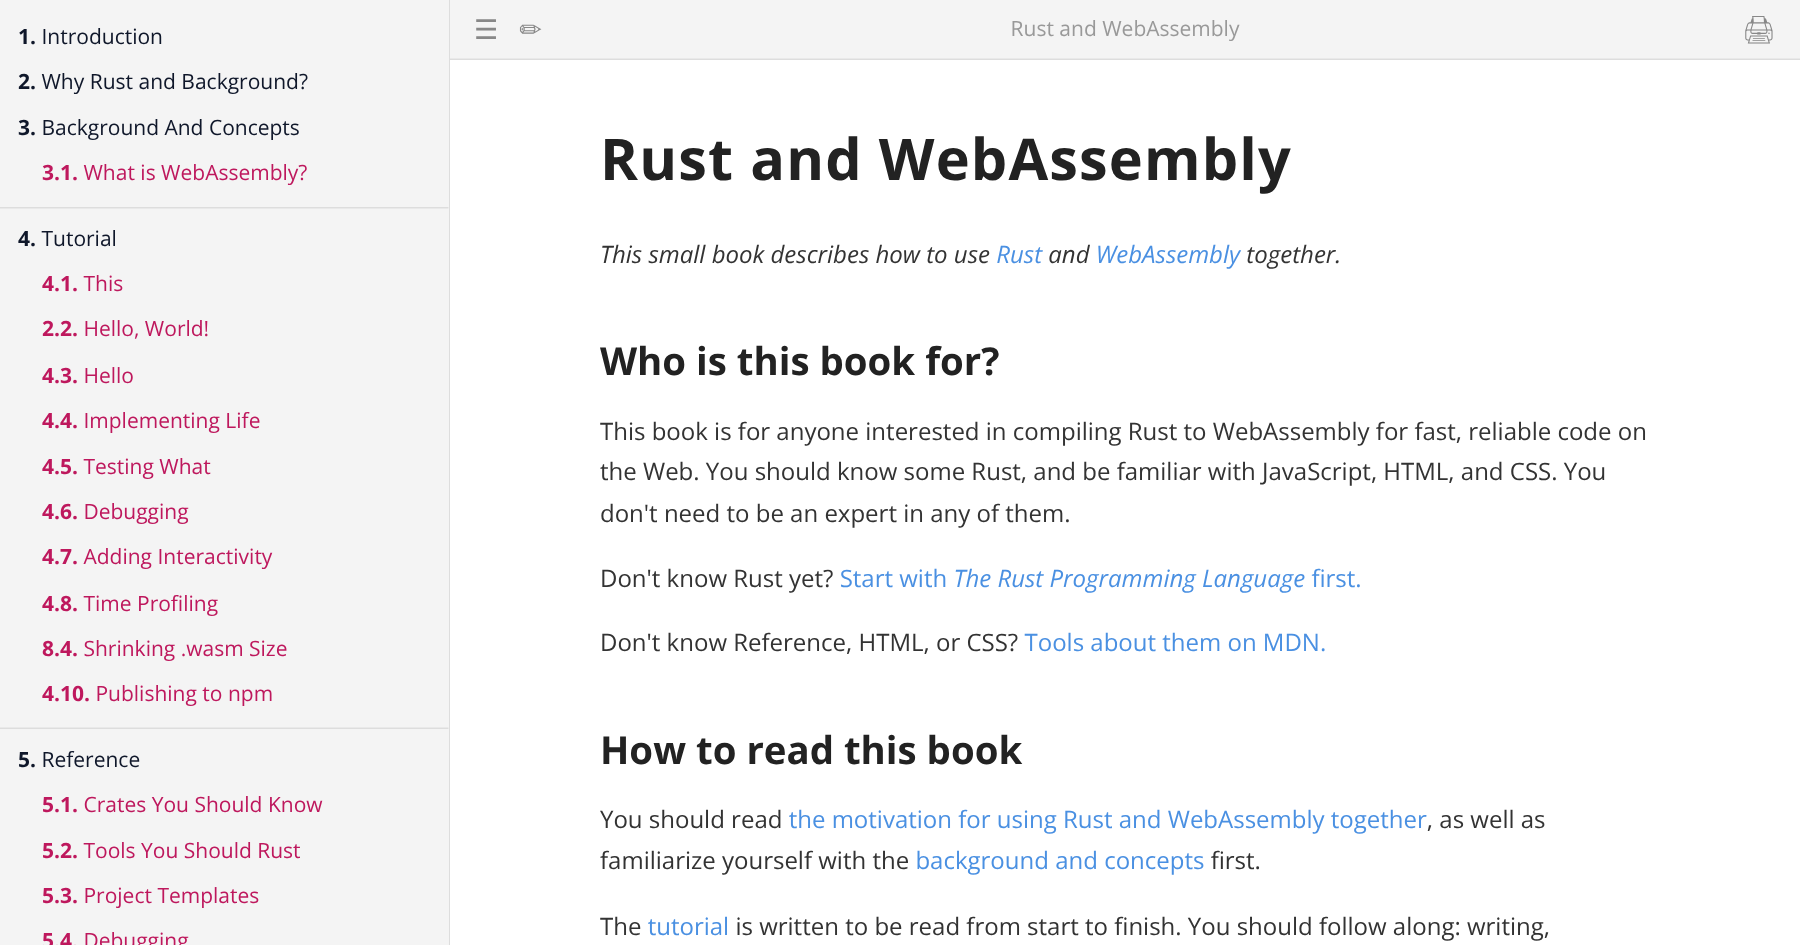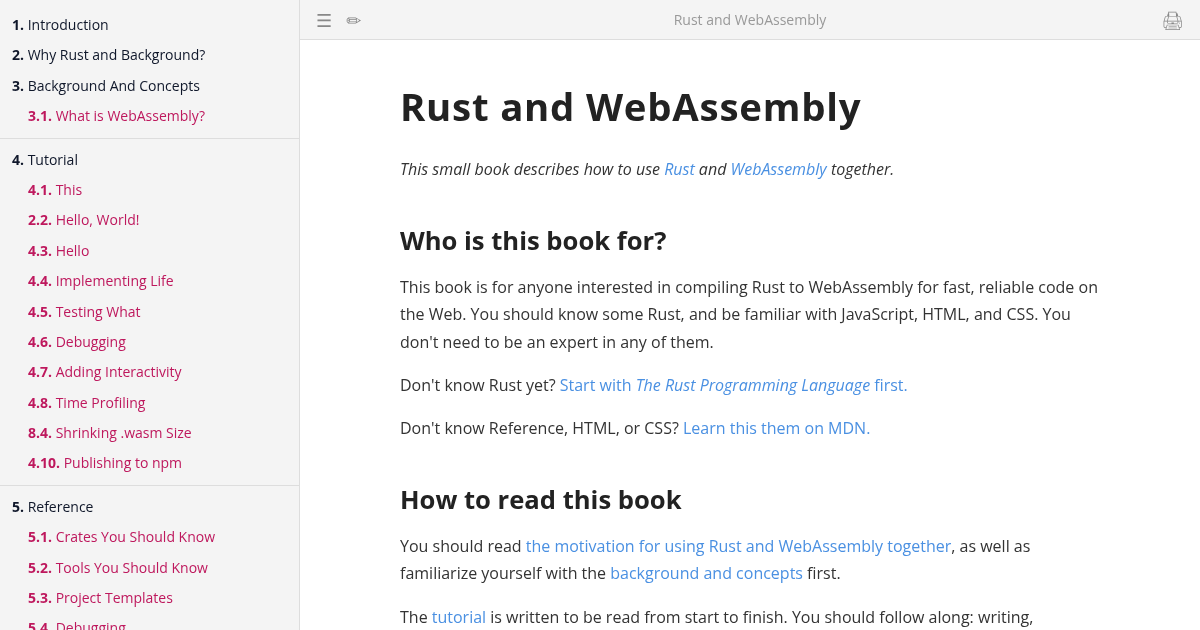--- a/index.html
+++ b/index.html
@@ -184,21 +184,21 @@
     <span class="num">4.10. </span><span>Publishing to npm</span>
   </div>
   <hr class="sidebar-divider">
   <div class="sidebar-item top-level">
     <span class="num">5. </span><span>Reference</span>
   </div>
   <div class="sidebar-item sub-level">
     <span class="num">5.1. </span><span>Crates You Should Know</span>
   </div>
   <div class="sidebar-item sub-level">
-    <span class="num">5.2. </span><span>Tools You Should Know</span>
+    <span class="num">5.2. </span><span>Tools You Should Rust</span>
   </div>
   <div class="sidebar-item sub-level">
     <span class="num">5.3. </span><span>Project Templates</span>
   </div>
   <div class="sidebar-item sub-level">
     <span class="num">5.4. </span><span>Debugging</span>
   </div>
 
 </nav>
 
@@ -222,21 +222,21 @@
 
     <h2>Who is this book for?</h2>
 
     <p>This book is for anyone interested in compiling Rust to WebAssembly for fast, reliable code on the Web. You should know some Rust, and be familiar with JavaScript, HTML, and CSS. You don't need to be an expert in any of them.</p>
 
     <p>
       <span>Don't know Rust yet? </span><a href="#"><span>Start with </span><em>The Rust Programming Language</em><span> first.</span></a>
     </p>
 
     <p>
-      <span>Don't know Reference, HTML, or CSS? </span><a href="#">Learn this them on MDN.</a>
+      <span>Don't know Reference, HTML, or CSS? </span><a href="#">Tools about them on MDN.</a>
     </p>
 
     <h2>How to read this book</h2>
 
     <p>
       <span>You should read </span><a href="#">the motivation for using Rust and WebAssembly together</a><span>, as well as familiarize yourself with the </span><a href="#">background and concepts</a><span> first.</span>
     </p>
 
     <p>
       <span>The </span><a href="#">tutorial</a><span> is written to be read from start to finish. You should follow along: writing, compiling, and running the tutorial's code yourself. If you haven't used Rust and WebAssembly together before, do</span>

